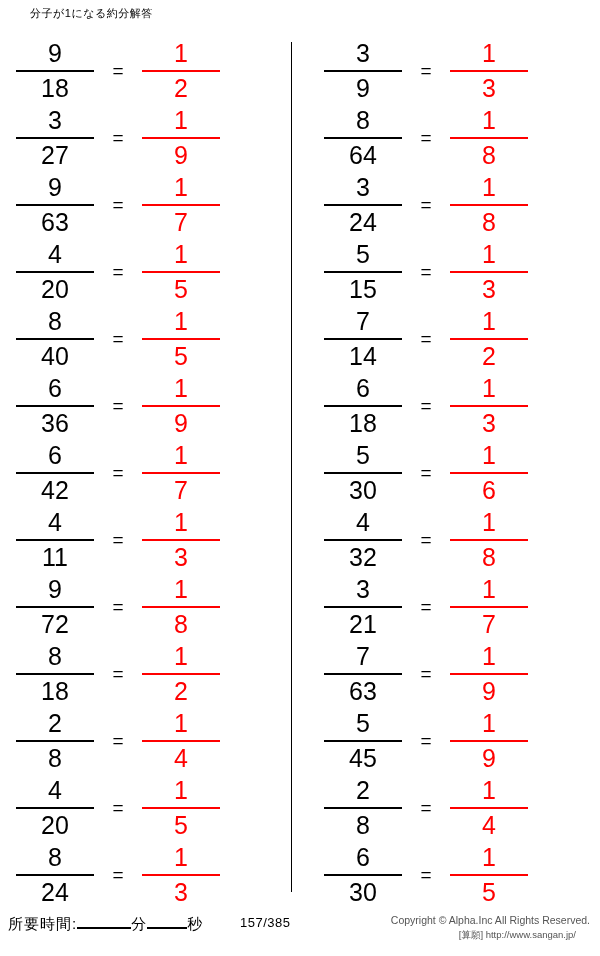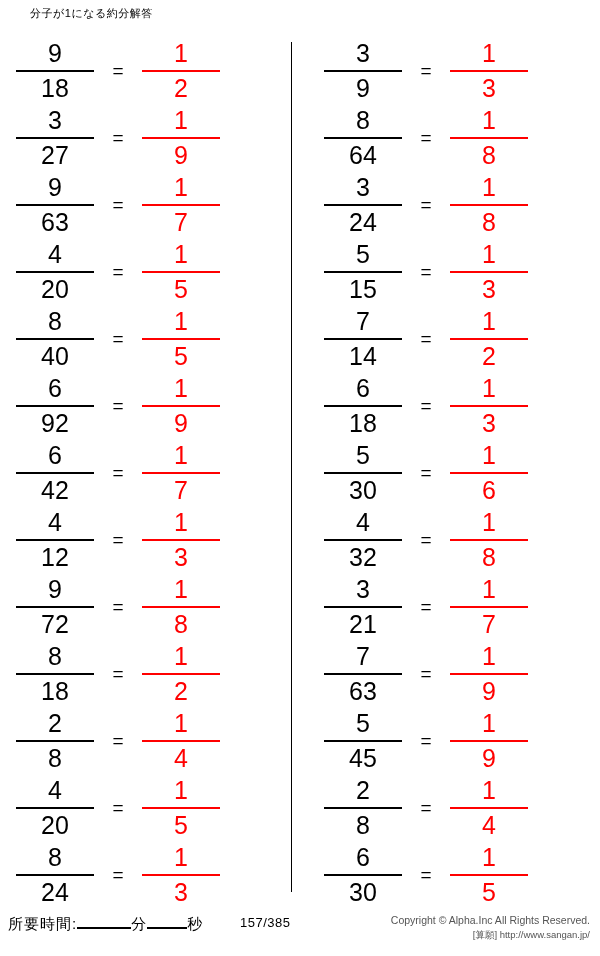--- a/index.html
+++ b/index.html
@@ -136,21 +136,21 @@
     right: 10px;
     bottom: 30px;
     font-size: 10.5px;
     color: #555;
     text-align: right;
     white-space: nowrap;
     margin-top: 36px;
   }
   .copyright2 {
     position: absolute;
-    right: 10px;
+    right: 24px;
     bottom: 14px;
     font-size: 9.5px;
     color: #555;
     text-align: right;
     white-space: nowrap;
   }
 </style>
 </head>
 <body>
 
@@ -230,21 +230,21 @@
           <span class="num">1</span>
           <span class="bar"></span>
           <span class="den">5</span>
         </div>
       </div>
 
       <div class="row">
         <div class="frac">
           <span class="num">6</span>
           <span class="bar"></span>
-          <span class="den">92</span>
+          <span class="den">36</span>
         </div>
         <div class="eq">=</div>
         <div class="frac answer">
           <span class="num">1</span>
           <span class="bar"></span>
           <span class="den">9</span>
         </div>
       </div>
 
       <div class="row">
@@ -258,21 +258,21 @@
           <span class="num">1</span>
           <span class="bar"></span>
           <span class="den">7</span>
         </div>
       </div>
 
       <div class="row">
         <div class="frac">
           <span class="num">4</span>
           <span class="bar"></span>
-          <span class="den">12</span>
+          <span class="den">11</span>
         </div>
         <div class="eq">=</div>
         <div class="frac answer">
           <span class="num">1</span>
           <span class="bar"></span>
           <span class="den">3</span>
         </div>
       </div>
 
       <div class="row">

